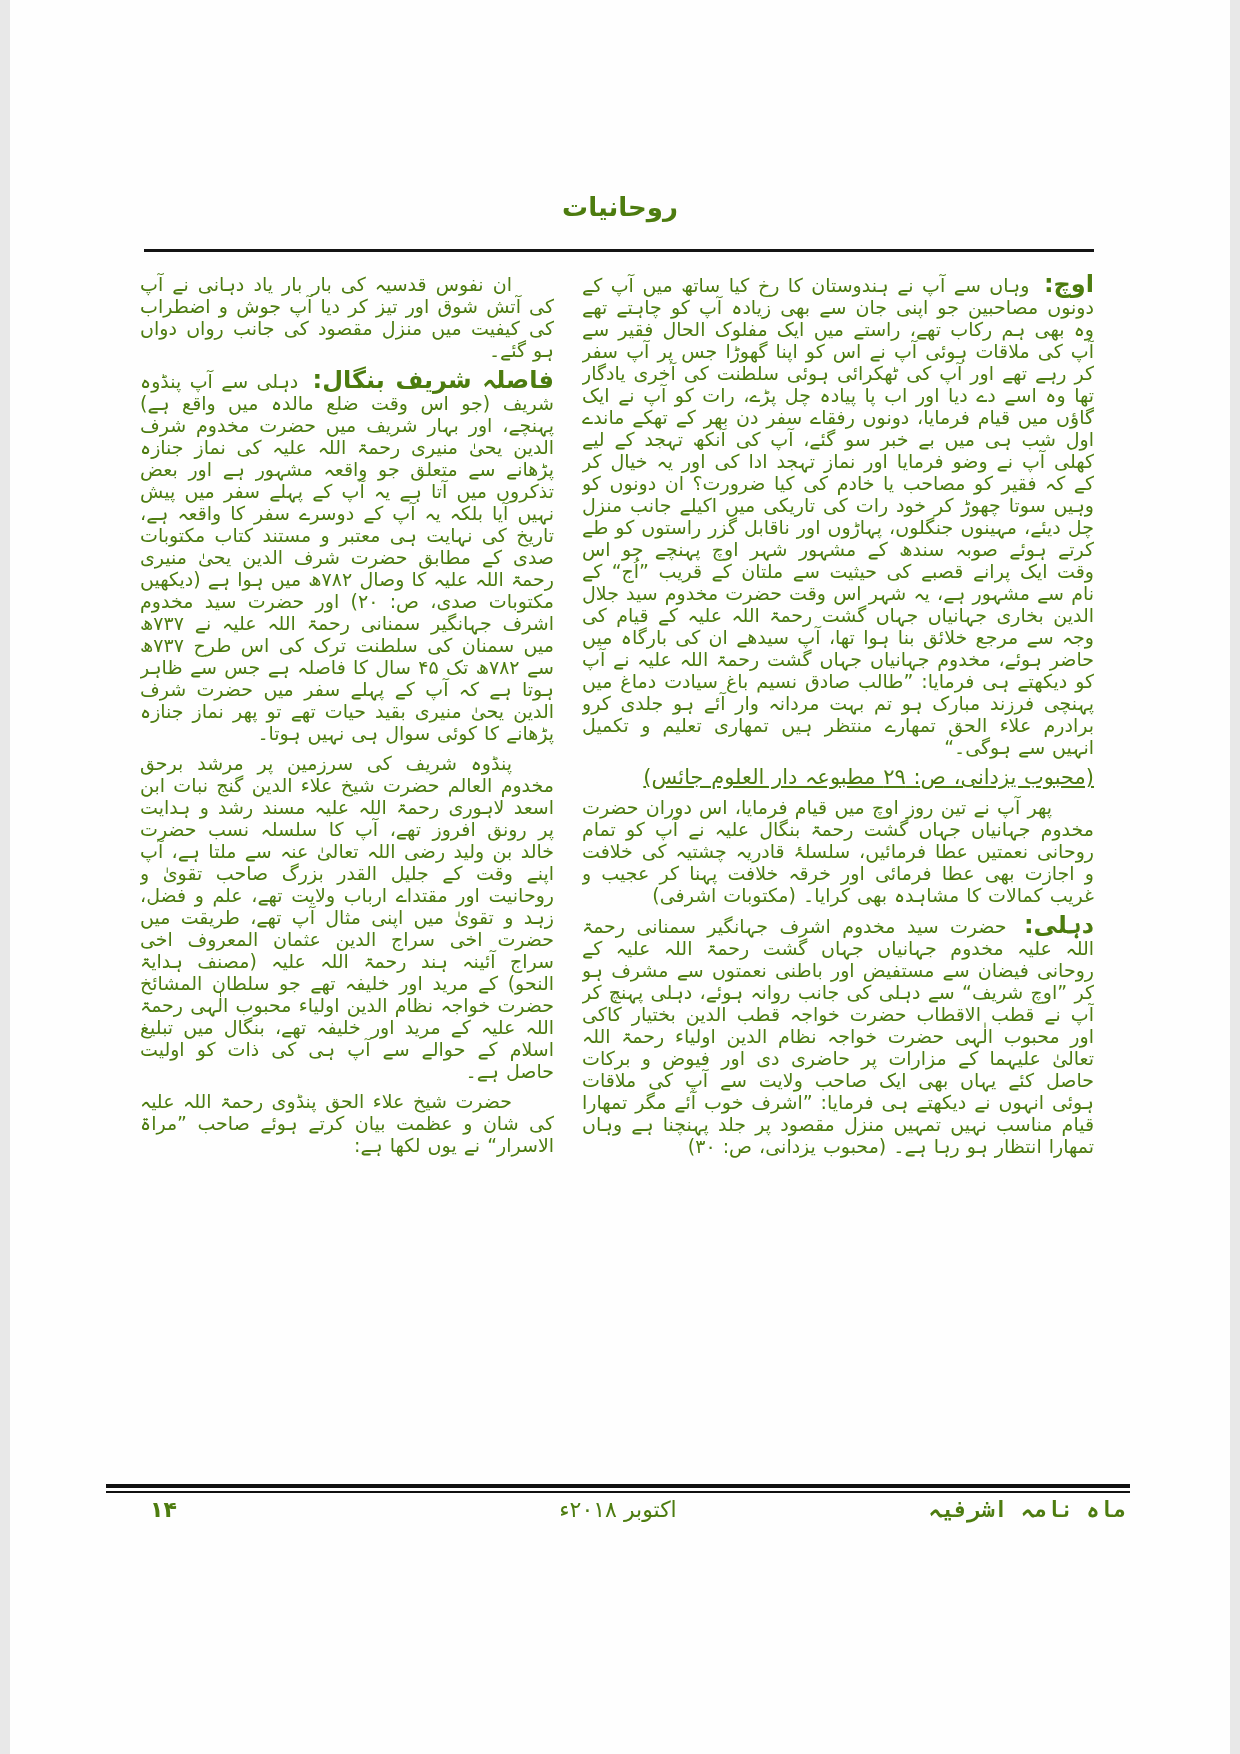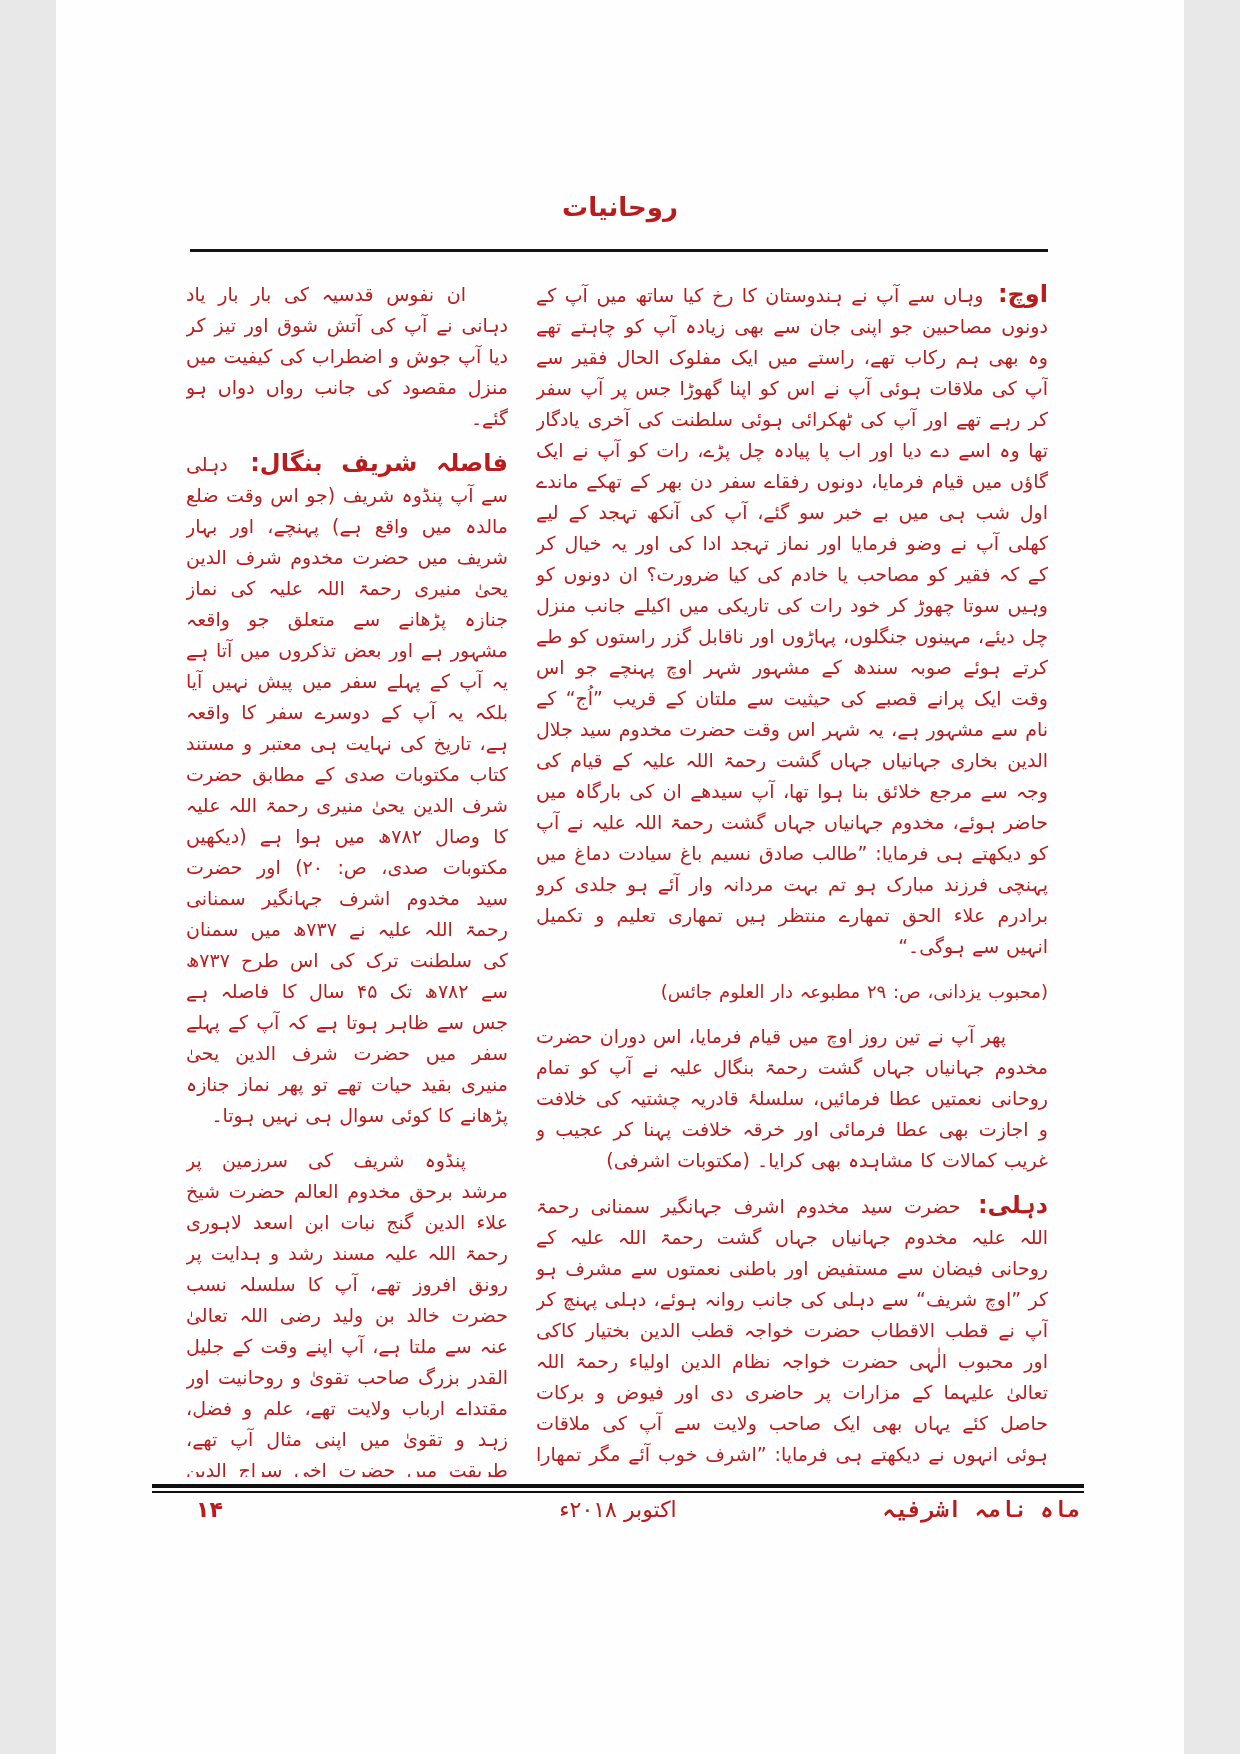--- a/index.html
+++ b/index.html
@@ -2,25 +2,25 @@
 <html lang="ur" dir="rtl"><head>
 <meta charset="utf-8">
 <style>
   html, body {
     margin: 0;
     padding: 0;
     background: #e8e8e8;
   }
   .page {
     position: relative;
-    width: 1128px;
+    width: 1220px;
     height: 1754px;
     margin: 0 auto;
     background: #fefefe;
-    color: #b91c1c;
+    color: #4d7c0f;
     font-family: "DejaVu Sans", sans-serif;
     direction: rtl;
     overflow: hidden;
   }
   .header-title {
     position: absolute;
     top: 192px;
     left: 0;
     width: 100%;
     margin: 0;
@@ -46,35 +46,36 @@
     direction: rtl;
     gap: 28px;
     overflow: hidden;
   }
   .col {
     overflow: hidden;
   }
   .col-right { width: 512px; flex: 0 0 auto; }
   .col-left  { flex: 1 1 auto; }
   .para {
-    margin: 14px 0 2px 0;
+    margin: 8px 0 2px 0;
     font-size: 19px;
-    line-height: 31px;
+    line-height: 22px;
     text-align: justify;
     word-spacing: 1px;
   }
   .para.indent { text-indent: 42px; }
   .sec-heading {
     font-weight: bold;
     font-size: 24px;
     letter-spacing: 0.5px;
     padding-left: 6px;
   }
   .cite {
-    font-size: 18px;
+    font-size: 21px;
+    text-decoration: underline;
   }
   .footer-rule {
     position: absolute;
     top: 1484px;
     right: 100px;
     left: 96px;
     height: 3px;
     border-top: 4px solid #101010;
     border-bottom: 2px solid #101010;
   }

